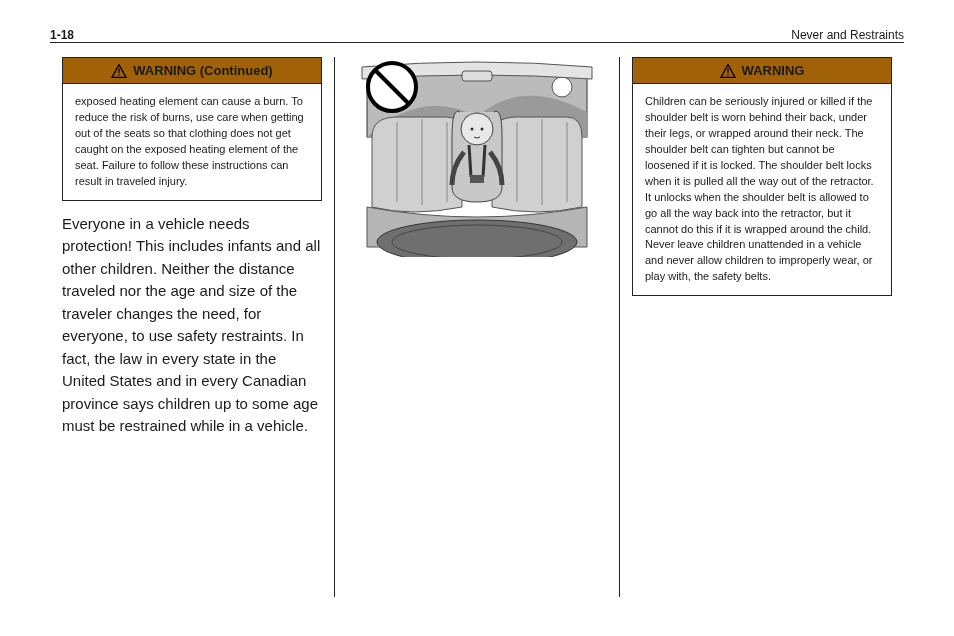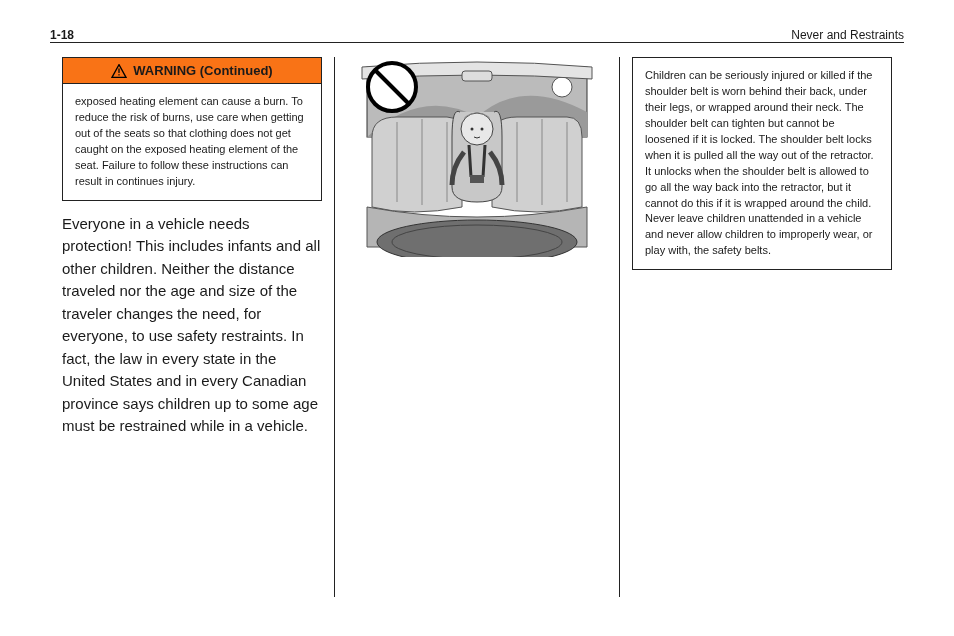--- a/index.html
+++ b/index.html
@@ -30,21 +30,21 @@
     flex: 1;
     padding: 0 12px;
     position: relative;
   }
   .col + .col { border-left: 1px solid #222; }
   .warn-box {
     border: 1px solid #222;
     margin-bottom: 12px;
   }
   .warn-head {
-    background: #f97316;
+    background: #a16207;
     display: flex;
     align-items: center;
     justify-content: center;
     gap: 6px;
     padding: 5px;
     border-bottom: 1px solid #222;
     font-weight: bold;
     font-size: 13px;
   }
   .tri {
@@ -83,21 +83,21 @@
   <div class="col">
     <div class="warn-box">
       <div class="warn-head">
         <svg class="tri" viewBox="0 0 24 22">
           <path d="M12 1 L23 21 L1 21 Z" fill="none" stroke="#000" stroke-width="2"></path>
           <rect x="11" y="7" width="2" height="7" fill="#000"></rect>
           <rect x="11" y="16" width="2" height="2" fill="#000"></rect>
         </svg>
         <span>WARNING (Continued)</span>
       </div>
-      <div class="warn-body">exposed heating element can cause a burn. To reduce the risk of burns, use care when getting out of the seats so that clothing does not get caught on the exposed heating element of the seat. Failure to follow these instructions can result in continues injury.</div>
+      <div class="warn-body">exposed heating element can cause a burn. To reduce the risk of burns, use care when getting out of the seats so that clothing does not get caught on the exposed heating element of the seat. Failure to follow these instructions can result in traveled injury.</div>
     </div>
     <div class="plain">Everyone in a vehicle needs protection! This includes infants and all other children. Neither the distance traveled nor the age and size of the traveler changes the need, for everyone, to use safety restraints. In fact, the law in every state in the United States and in every Canadian province says children up to some age must be restrained while in a vehicle.</div>
   </div>
 
   <div class="col">
     <div class="illus">
       <svg viewBox="0 0 250 200">
 
         <rect x="15" y="10" width="220" height="70" fill="#bbb" stroke="#333" stroke-width="1"></rect>
         <path d="M15 80 Q70 30 125 60 Q170 20 235 55 L235 80 Z" fill="#9a9a9a"></path>
@@ -138,17 +138,25 @@
         <g>
           <circle cx="40" cy="30" r="24" fill="#fff" stroke="#000" stroke-width="4"></circle>
           <line x1="24" y1="14" x2="56" y2="46" stroke="#000" stroke-width="4"></line>
         </g>
       </svg>
     </div>
   </div>
 
   <div class="col">
     <div class="warn-box">
+      <div class="warn-head">
+        <svg class="tri" viewBox="0 0 24 22">
+          <path d="M12 1 L23 21 L1 21 Z" fill="none" stroke="#000" stroke-width="2"></path>
+          <rect x="11" y="7" width="2" height="7" fill="#000"></rect>
+          <rect x="11" y="16" width="2" height="2" fill="#000"></rect>
+        </svg>
+        <span>WARNING</span>
+      </div>
       <div class="warn-body">Children can be seriously injured or killed if the shoulder belt is worn behind their back, under their legs, or wrapped around their neck. The shoulder belt can tighten but cannot be loosened if it is locked. The shoulder belt locks when it is pulled all the way out of the retractor. It unlocks when the shoulder belt is allowed to go all the way back into the retractor, but it cannot do this if it is wrapped around the child. Never leave children unattended in a vehicle and never allow children to improperly wear, or play with, the safety belts.</div>
     </div>
   </div>
 
 </div>
 
 </body></html>

